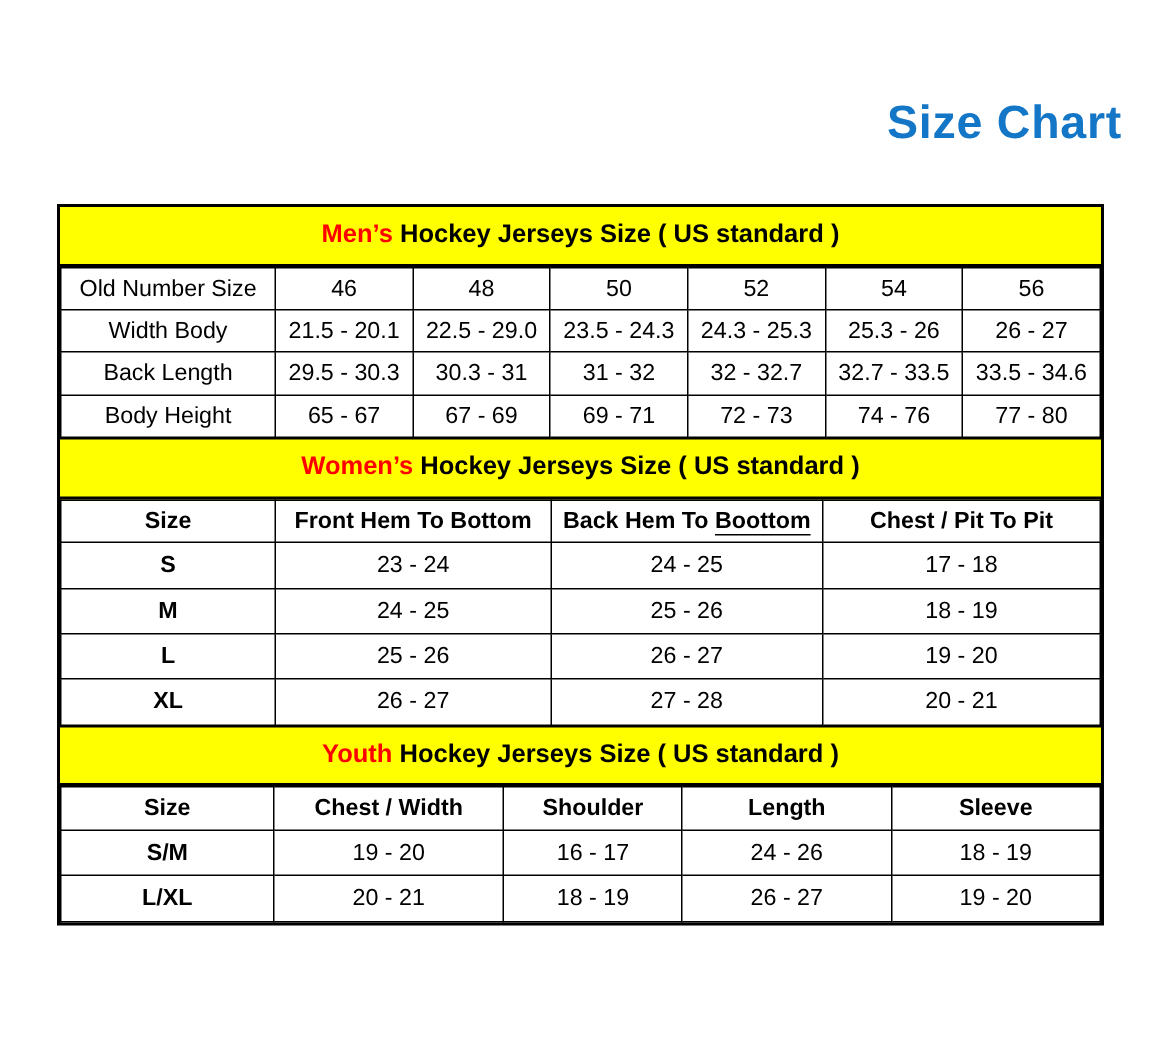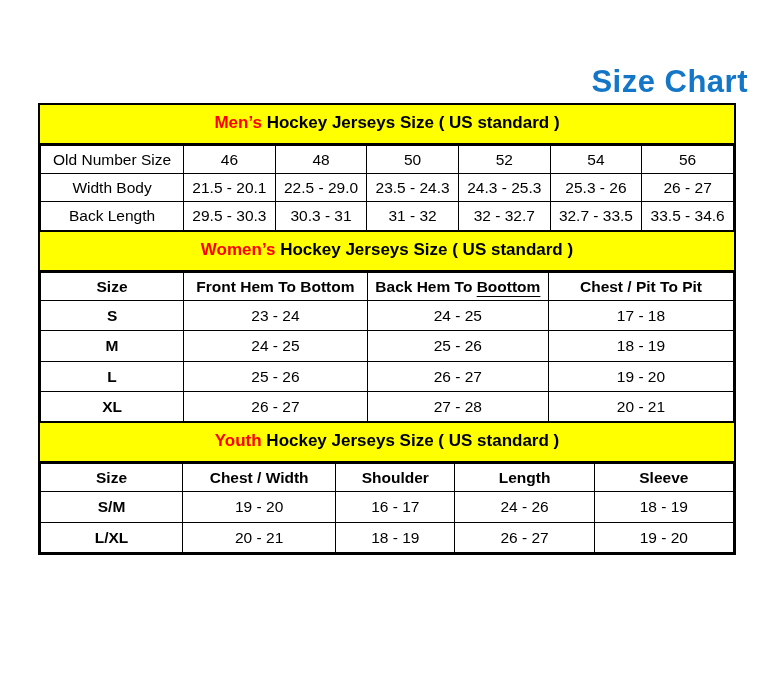--- a/index.html
+++ b/index.html
@@ -13,21 +13,21 @@
     overflow:hidden;
   }
   .page-title {
     position:absolute; top:64px; left:0; width:748px;
     text-align:right;
     font-size:31px; font-weight:700;
     color:#1476c6;
     letter-spacing:0.5px;
   }
   .chart-wrap {
-    position:absolute; top:103px; left:38px; width:698px;
+    position:absolute; top:136px; left:38px; width:698px;
     border:2px solid #000;
     background:#fff;
   }
   .banner {
     background:#ffff00;
     border-bottom:2px solid #000;
     text-align:center;
     font-weight:700;
     font-size:17px;
     padding:9px 0 10px 0;
@@ -99,20 +99,29 @@
       <td>26 - 27</td>
     </tr>
     <tr>
       <td>Back Length</td>
       <td>29.5 - 30.3</td>
       <td>30.3 - 31</td>
       <td>31 - 32</td>
       <td>32 - 32.7</td>
       <td>32.7 - 33.5</td>
       <td>33.5 - 34.6</td>
+    </tr>
+    <tr>
+      <td>Body Height</td>
+      <td>65 - 67</td>
+      <td>67 - 69</td>
+      <td>69 - 71</td>
+      <td>72 - 73</td>
+      <td>74 - 76</td>
+      <td>77 - 80</td>
     </tr>
   </tbody>
     </table>
 
   <div class="banner mid">
     <span class="hl">Women’s</span><span> Hockey Jerseys Size ( US standard )</span>
   </div>
   <table class="womens">
     <colgroup>
       <col style="width:20.65%">

